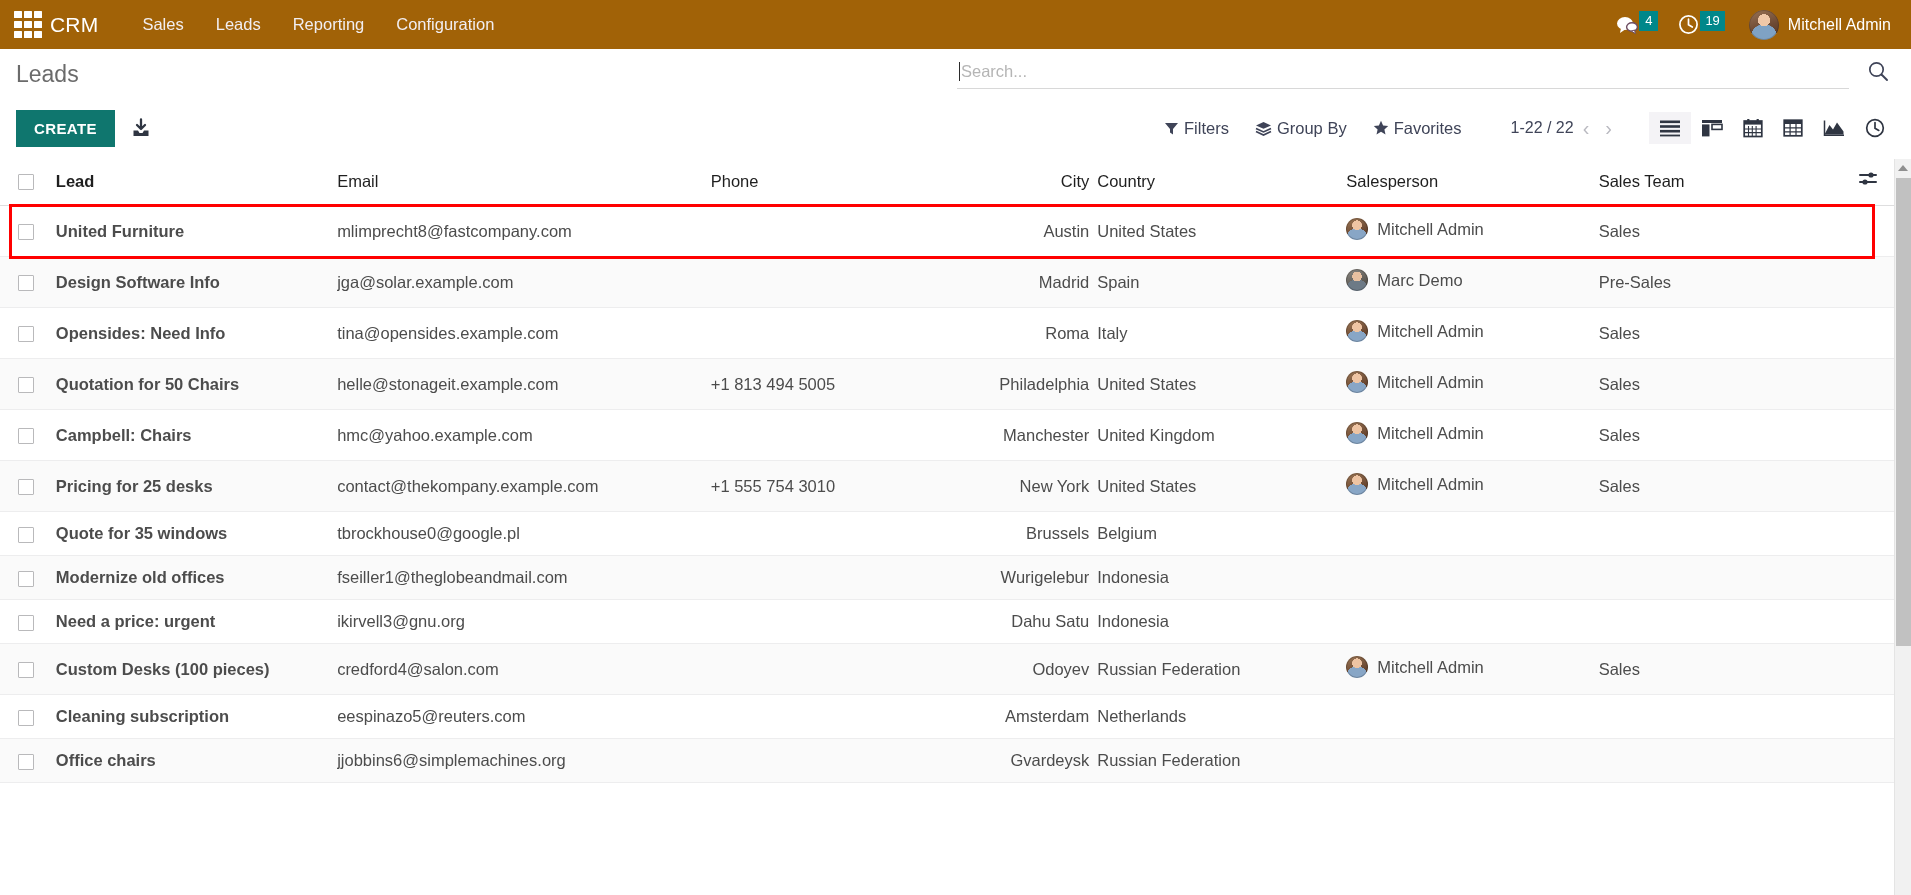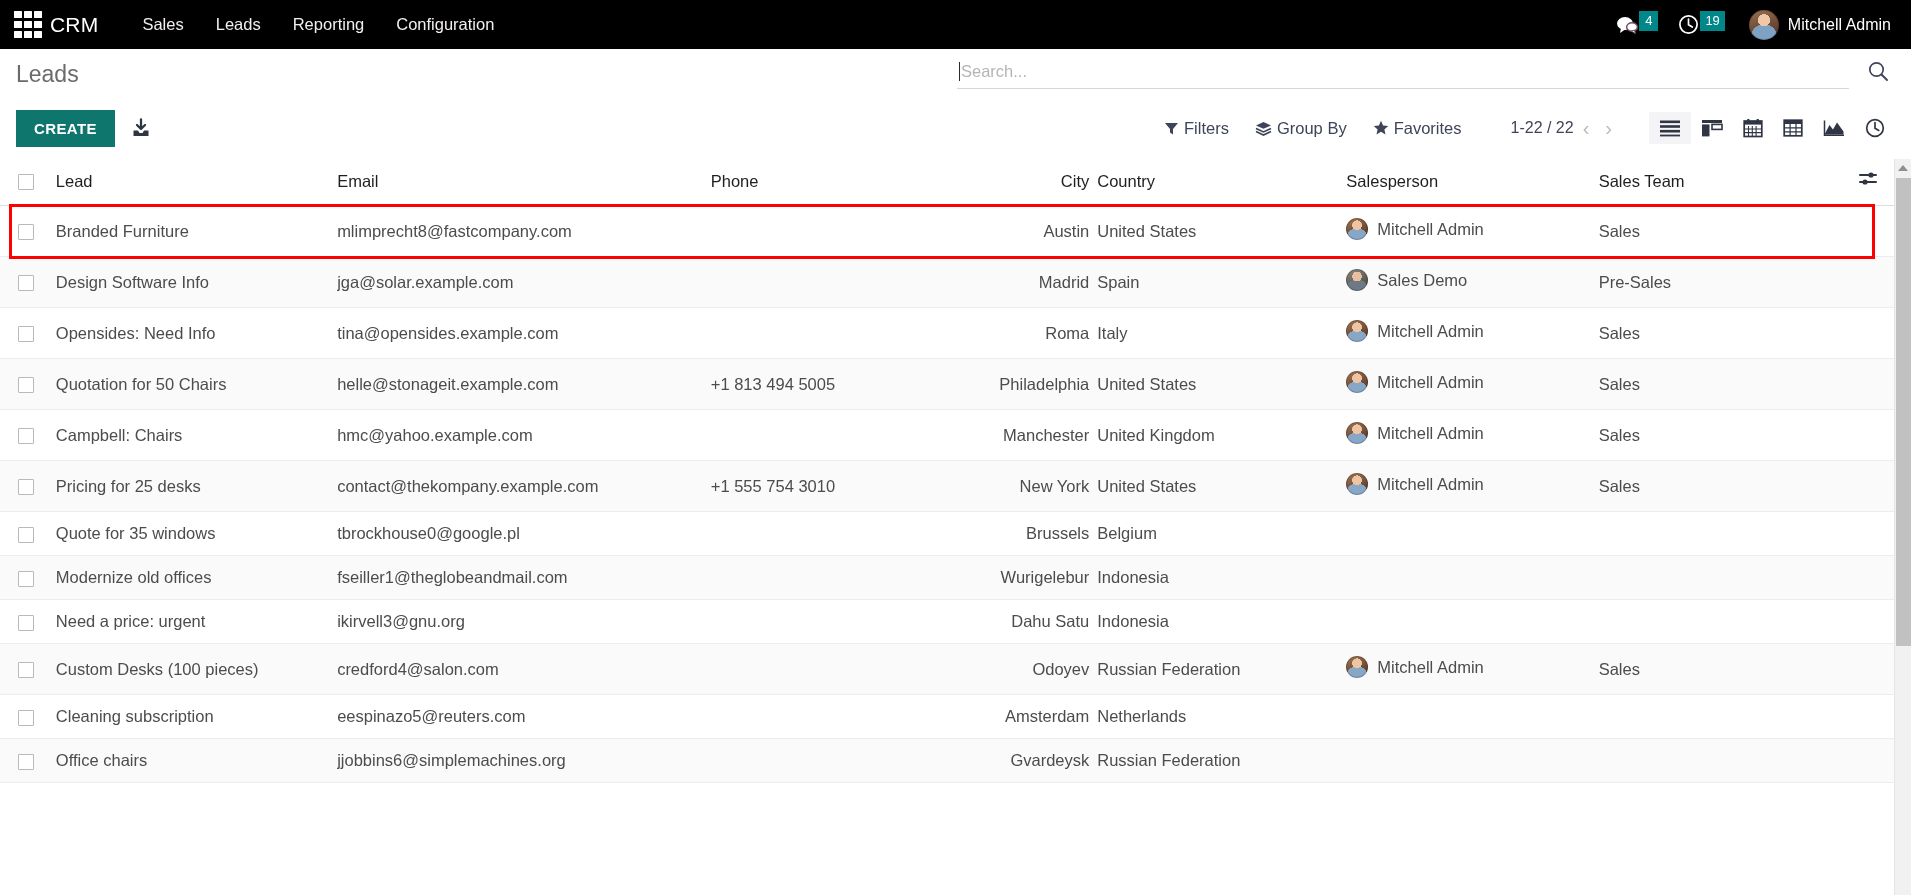--- a/index.html
+++ b/index.html
@@ -7,21 +7,21 @@
     width: 1911px; height: 895px;
     overflow: hidden;
     background: #ffffff;
     font-family: "Liberation Sans", sans-serif;
     color: #4c4c4c;
   }
 
   
   .navbar {
     height: 49px;
-    background: #000000;
+    background: #a16207;
     display: flex;
     align-items: center;
     padding: 0 14px 0 8px;
     color: #ffffff;
     position: relative;
   }
   .apps-grid {
     width: 28px; height: 28px;
     display: grid;
     grid-template-columns: repeat(3, 1fr);
@@ -146,21 +146,21 @@
     overflow: hidden;
   }
   table { border-collapse: collapse; width: 1894px; table-layout: fixed; }
   thead th {
     font-size: 16.5px; font-weight: 400; color: #1f1f1f;
     text-align: left; padding: 11px 8px 13px 0;
     border-bottom: 1px solid #dededf;
     white-space: nowrap;
   }
   .col-check { width: 52px; padding-left: 18px !important; }
-  .col-lead { width: 262px; }
+  .col-lead { width: 262px; font-weight: bold; }
   .col-email { width: 348px; }
   .col-phone { width: 180px; }
   .col-city { width: 180px; text-align: right; }
   .col-country { width: 232px; }
   .col-sales { width: 235px; }
   .col-team { width: 215px; margin-left: 24px; }
   .col-opt { width: 60px; text-align: right !important; padding-right: 16px !important; }
 
   tbody td {
     font-size: 16.5px; color: #4c4c4c; padding: 12px 8px 12px 0;
@@ -390,42 +390,42 @@
             <path d="M2 5 H18 M2 12 H18" stroke="#2f3542" stroke-width="2" stroke-linecap="round"></path>
             <circle cx="13" cy="5" r="2.6" fill="#2f3542"></circle>
             <circle cx="7" cy="12" r="2.6" fill="#2f3542"></circle>
           </svg>
         </th>
       </tr>
     </thead>
     <tbody id="tbody">
         <tr>
           <td class="col-check" style="padding-left: 18px;"><span class="cb"></span></td>
-          <td class="col-lead">Branded Furniture</td>
+          <td class="col-lead">United Furniture</td>
           <td class="col-email">mlimprecht8@fastcompany.com</td>
           <td class="col-phone"></td>
           <td class="col-city">Austin</td>
           <td class="col-country">United States</td>
           <td class="col-sales"><span class="avatar-cell">
               <span class="avatar-sm av-mitchell"></span>
               <span>Mitchell Admin</span>
             </span></td>
           <td class="col-team">Sales</td>
           <td class="col-opt"></td>
         </tr>
         <tr>
           <td class="col-check" style="padding-left: 18px;"><span class="cb"></span></td>
           <td class="col-lead">Design Software Info</td>
           <td class="col-email">jga@solar.example.com</td>
           <td class="col-phone"></td>
           <td class="col-city">Madrid</td>
           <td class="col-country">Spain</td>
           <td class="col-sales"><span class="avatar-cell">
               <span class="avatar-sm av-marc"></span>
-              <span>Sales Demo</span>
+              <span>Marc Demo</span>
             </span></td>
           <td class="col-team">Pre-Sales</td>
           <td class="col-opt"></td>
         </tr>
         <tr>
           <td class="col-check" style="padding-left: 18px;"><span class="cb"></span></td>
           <td class="col-lead">Opensides: Need Info</td>
           <td class="col-email">tina@opensides.example.com</td>
           <td class="col-phone"></td>
           <td class="col-city">Roma</td>

